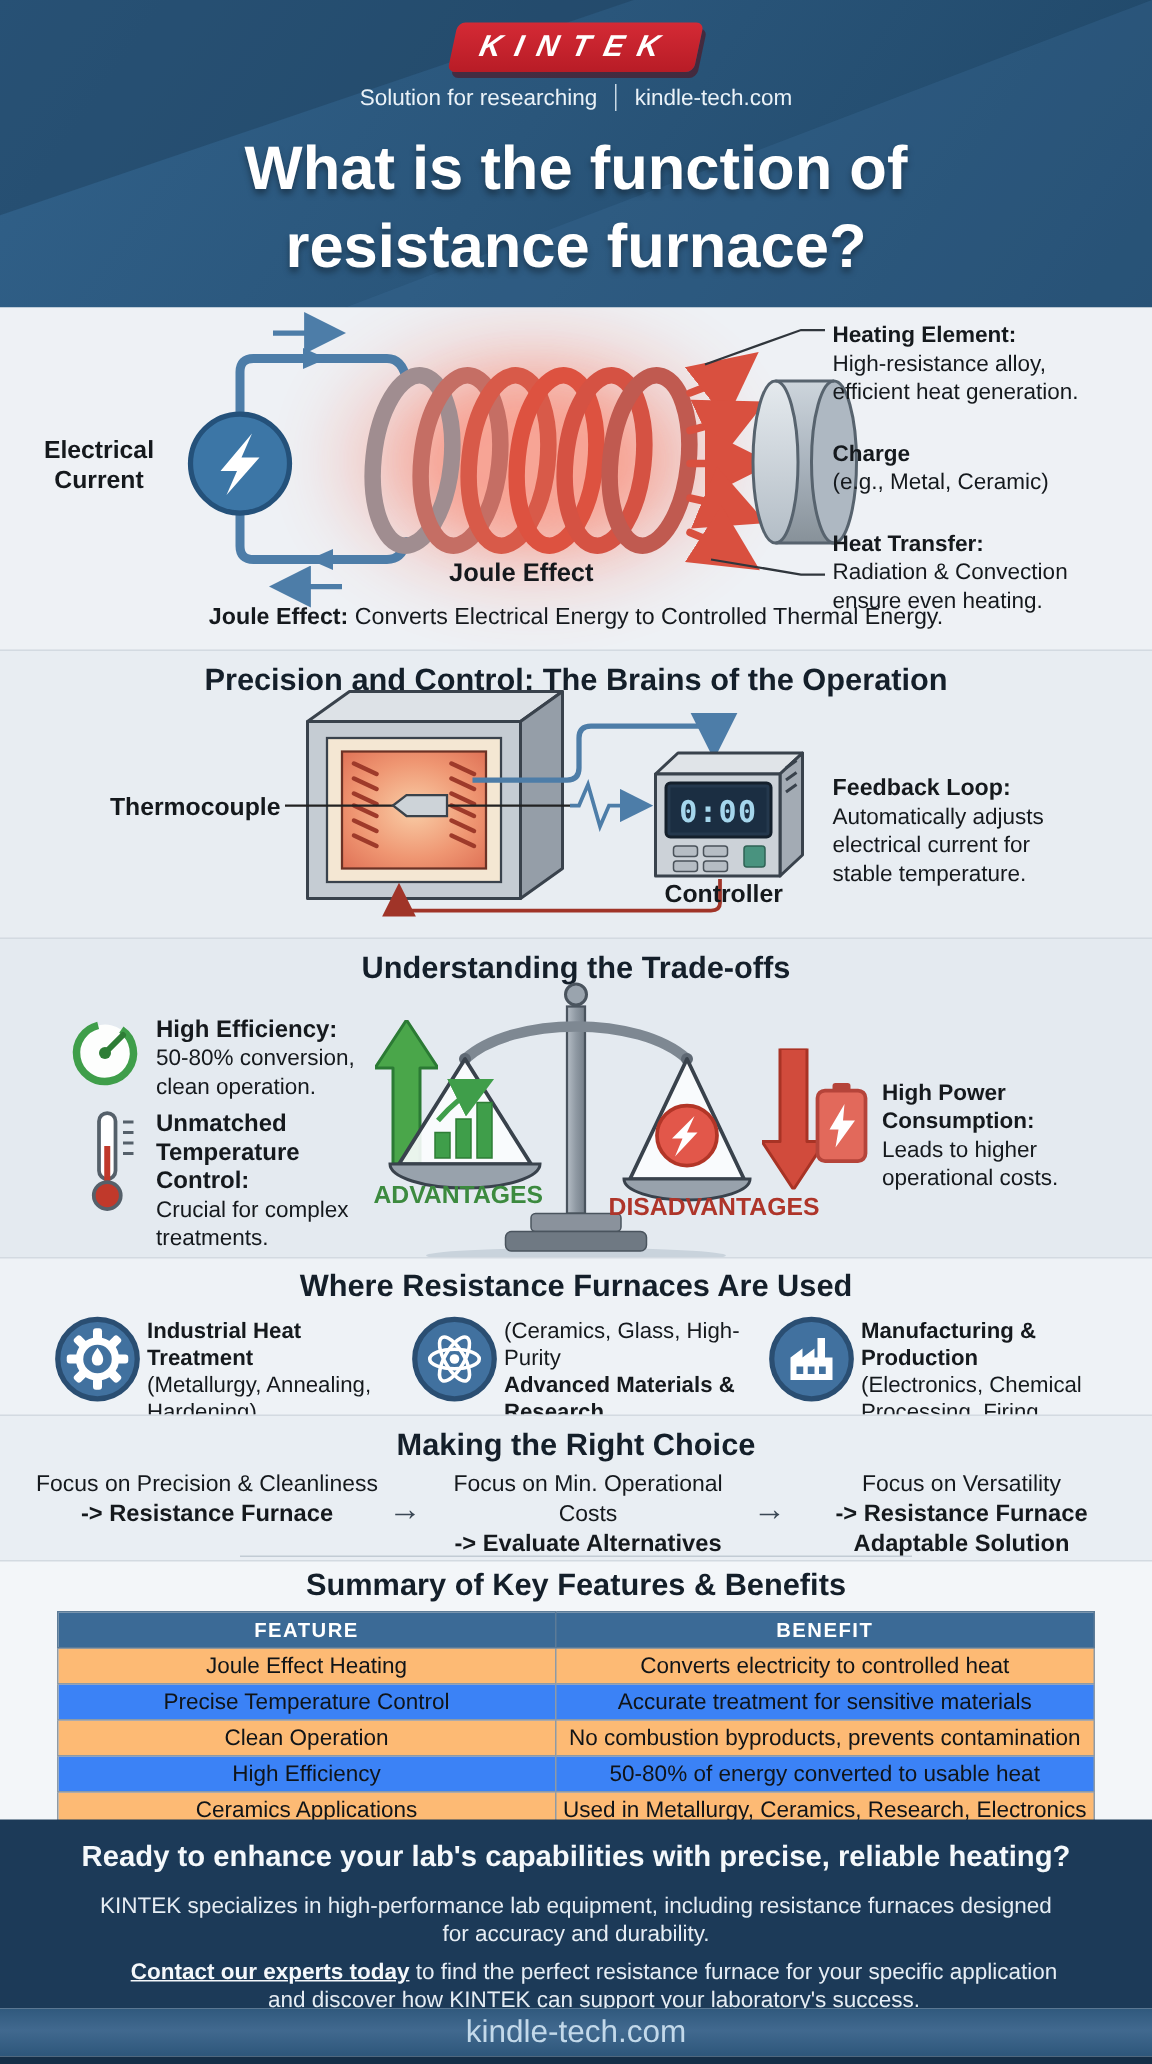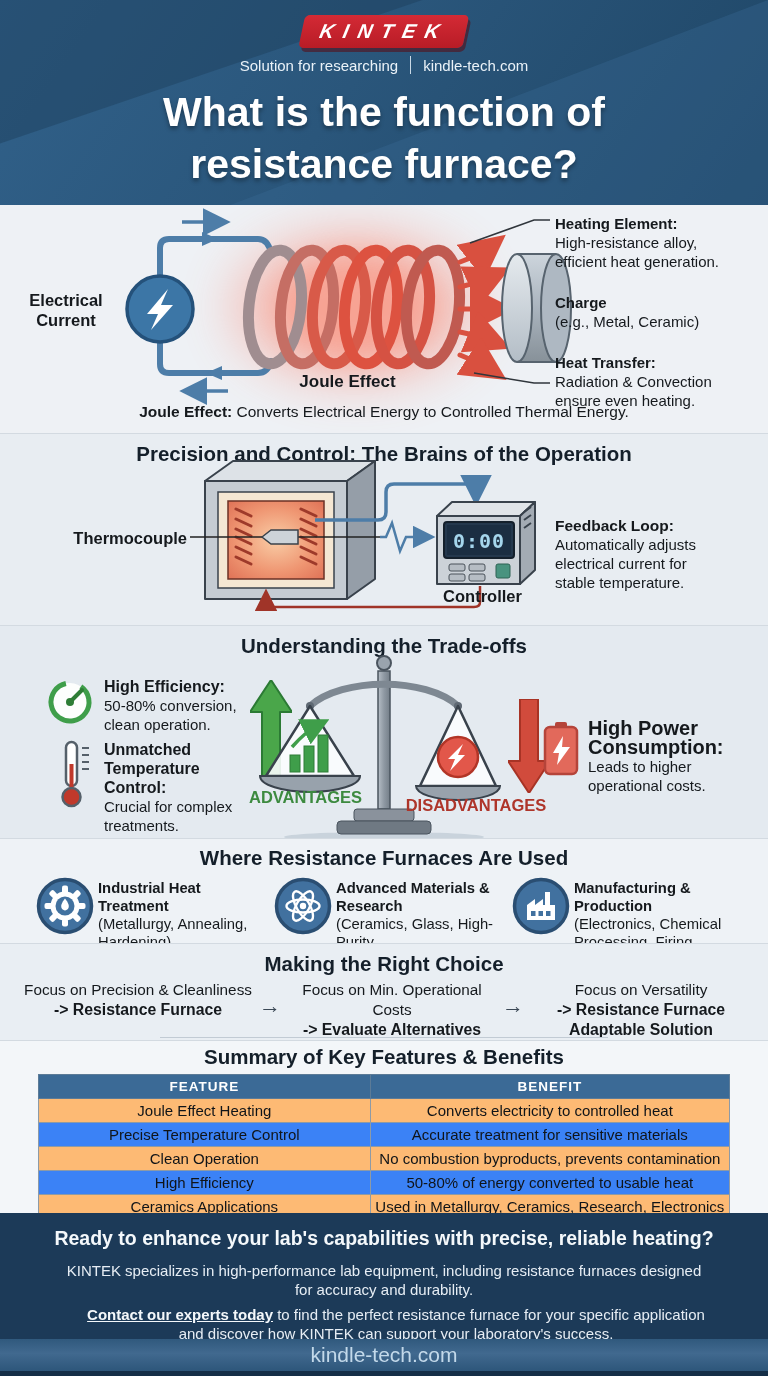--- a/index.html
+++ b/index.html
@@ -334,21 +334,21 @@
     </svg>
     <div class="abs adv-lbl">ADVANTAGES</div>
     <div class="abs dis-lbl">DISADVANTAGES</div>
 
     <svg class="abs" style="left:543px;top:96px" width="36" height="54" viewBox="0 0 36 54">
       <rect x="12" y="0" width="12" height="6" rx="2" fill="#b5443a"></rect>
       <rect x="2" y="5" width="32" height="47" rx="5" fill="#e2695b" stroke="#b5443a" stroke-width="2.5"></rect>
       <polygon points="20,14 10,31 16,31 14,43 27,25 19,25" fill="#fff"></polygon>
     </svg>
     <div id="hpc-block" class="abs lbl">
-      <span class="ln t" style="font-size:20px">High Power Consumption:</span>
+      <span class="ln t" style="font-size:15px">High Power Consumption:</span>
       <span class="ln">Leads to higher</span>
       <span class="ln">operational costs.</span>
     </div>
   </div>
 
   <div id="sec-used" class="sec hair">
     <div class="sec-title" style="top:7px">Where Resistance Furnaces Are Used</div>
 
     <svg class="abs" style="left:36px;top:38px" width="58" height="58" viewBox="0 0 58 58">
       <circle cx="29" cy="29" r="26.5" fill="#41719f" stroke="#2a4e72" stroke-width="3.5"></circle>
@@ -375,22 +375,22 @@
     <svg class="abs" style="left:274px;top:38px" width="58" height="58" viewBox="0 0 58 58">
       <circle cx="29" cy="29" r="26.5" fill="#41719f" stroke="#2a4e72" stroke-width="3.5"></circle>
       <g stroke="#fff" stroke-width="2.4" fill="none">
         <ellipse cx="29" cy="29" rx="16.5" ry="6.5"></ellipse>
         <ellipse cx="29" cy="29" rx="16.5" ry="6.5" transform="rotate(60 29 29)"></ellipse>
         <ellipse cx="29" cy="29" rx="16.5" ry="6.5" transform="rotate(120 29 29)"></ellipse>
       </g>
       <circle cx="29" cy="29" r="3.2" fill="#fff"></circle>
     </svg>
     <div class="abs use-txt" style="left:336px;top:40px;width:186px">
+      <span class="ln">(Ceramics, Glass, High-Purity</span>
       <span class="ln t">Advanced Materials &amp; Research</span>
-      <span class="ln">(Ceramics, Glass, High-Purity</span>
 
     </div>
 
     <svg class="abs" style="left:512px;top:38px" width="58" height="58" viewBox="0 0 58 58">
       <circle cx="29" cy="29" r="26.5" fill="#41719f" stroke="#2a4e72" stroke-width="3.5"></circle>
       <path d="M15,43 V28 L23,22 V28 L31,22 V28 H33 V15 H38 V28 H43 V43 Z" fill="#fff"></path>
       <g fill="#41719f">
         <rect x="19" y="34" width="4.5" height="5"></rect>
         <rect x="26.5" y="34" width="4.5" height="5"></rect>
         <rect x="34" y="34" width="4.5" height="5"></rect>

